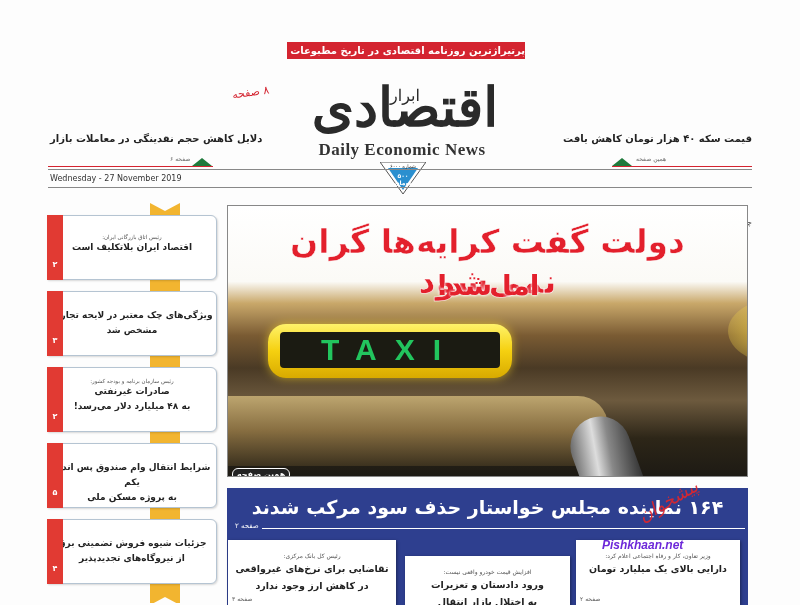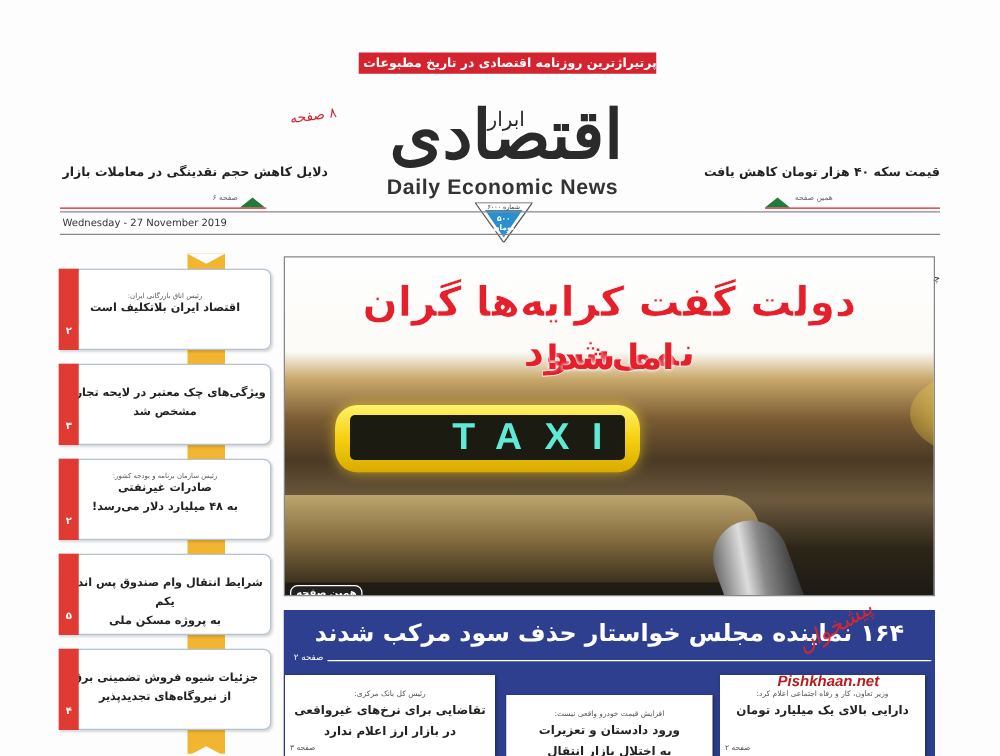--- a/index.html
+++ b/index.html
@@ -4,58 +4,58 @@
 <style>
   * { box-sizing: border-box; margin: 0; padding: 0; }
   body { width: 800px; height: 605px; background: #fdfdfd; position: relative; overflow: hidden; font-family: "DejaVu Sans", sans-serif; }
   .abs { position: absolute; }
 
   
   .tagline-bar { left: 287px; top: 42px; width: 238px; height: 17px; background: #d42430; color: #fff; font-size: 10px; font-weight: bold; direction: rtl; text-align: center; line-height: 17px; white-space: nowrap; overflow: hidden; }
   .logo-fa { left: 300px; top: 72px; width: 210px; height: 70px; font-family: "DejaVu Serif", serif; font-size: 54px; font-weight: bold; color: #2a2a2a; direction: rtl; text-align: center; line-height: 70px; letter-spacing: -2px; }
   .logo-abrar { left: 390px; top: 86px; font-size: 16px; color: #2a2a2a; font-family: "DejaVu Serif", serif; }
   .pages-count { left: 232px; top: 86px; font-size: 11px; color: #d42430; transform: rotate(-8deg); direction: rtl; }
-  .logo-en { left: 292px; top: 140px; width: 220px; text-align: center; font-family: Liberation Sans, sans-serif; font-weight: bold; font-size: 17px; color: #333; letter-spacing: 0.5px; }
+  .logo-en { left: 292px; top: 140px; width: 220px; text-align: center; font-family: Liberation Serif, serif; font-weight: bold; font-size: 17px; color: #333; letter-spacing: 0.5px; }
   .issue-tri { left: 380px; top: 162px; width: 46px; height: 32px; }
   .issue-no { left: 383px; top: 163px; width: 40px; font-size: 5px; text-align: center; color: #333; }
   .price { left: 393px; top: 172px; width: 20px; font-size: 6px; text-align: center; color: #fff; font-weight: bold; line-height: 7px; }
 
   .teaser { font-size: 10px; font-weight: bold; color: #222; direction: rtl; white-space: nowrap; }
   .teaser-r { right: 48px; top: 133px; }
   .teaser-l { left: 50px; top: 133px; }
   .tri { width: 0; height: 0; border-left: 10px solid transparent; border-right: 10px solid transparent; border-bottom: 8px solid #1f7a3c; }
   .pg-small { font-size: 6px; color: #666; direction: rtl; }
   .red-line { height: 1px; background: #d42430; }
   .gray-line { height: 1px; background: #888; }
   .dateline { font-size: 8px; color: #333; white-space: nowrap; }
 
   
   .hero { left: 227px; top: 205px; width: 521px; height: 272px; border: 1px solid #888; overflow: hidden;
     background: linear-gradient(180deg, #ffffff 0%, #fbfaf6 28%, #c9a86a 36%, #7a5b33 48%, #4a3a25 60%, #6d5a3e 72%, #2d2618 86%, #1d1a14 100%); }
   .hero-glow1 { left: 500px; top: 90px; width: 120px; height: 70px; border-radius: 50%; background: radial-gradient(#f2d24a, rgba(242,210,74,0)); }
   .headline1 { left: 0; top: 16px; width: 100%; text-align: center; font-size: 33px; font-weight: bold; color: #e3202c; direction: rtl; line-height: 40px; -webkit-text-stroke: 0.5px #fff; }
   .headline2 { left: 0; top: 60px; width: 100%; text-align: center; font-size: 28px; font-weight: bold; color: #e3202c; direction: rtl; line-height: 40px; text-shadow: 0 0 3px #fff, 0 0 3px #fff; }
   .taxi-sign { left: 40px; top: 118px; width: 244px; height: 54px; border-radius: 18px; background: linear-gradient(180deg,#fff36a,#f5d010 50%,#d8aa00); box-shadow: 0 0 10px rgba(255,220,40,.6); }
-  .taxi-plate { left: 12px; top: 8px; width: 220px; height: 36px; background: #1b1b12; border-radius: 4px; color: #5eead4; font-size: 30px; font-weight: bold; letter-spacing: 18px; text-align: right; line-height: 36px; font-family: "Liberation Sans", sans-serif; }
+  .taxi-plate { left: 12px; top: 8px; width: 220px; height: 36px; background: #1b1b12; border-radius: 4px; color: #22c55e; font-size: 30px; font-weight: bold; letter-spacing: 18px; text-align: center; line-height: 36px; font-family: "Liberation Sans", sans-serif; }
   .car-roof { left: 0; top: 190px; width: 380px; height: 70px; background: linear-gradient(180deg, #c5ad74, #8f7444 50%, #3f3420); border-radius: 0 30px 0 0; opacity: .9; }
   .mirror { left: 345px; top: 210px; width: 60px; height: 75px; background: linear-gradient(100deg,#555,#ddd 40%,#888 60%,#333); border-radius: 30px 30px 0 0; transform: rotate(-20deg); }
   .same-page-tag { left: 4px; top: 262px; font-size: 8px; color: #fff; font-weight: bold; background: #222; border: 1px solid #fff; border-radius: 6px; padding: 1px 4px; direction: rtl; }
 
   
   .blue-banner { left: 227px; top: 488px; width: 521px; height: 117px; background: #2e3f8f; }
   .banner-title { left: 0; top: 6px; width: 521px; text-align: center; color: #fff; font-size: 19px; font-weight: bold; direction: rtl; line-height: 26px; }
   .banner-rule { left: 6px; top: 40px; width: 512px; height: 1px; background: #fff; }
   .banner-pg { left: 5px; top: 34px; font-size: 7px; color: #fff; background: #2e3f8f; padding: 0 3px; direction: rtl; }
 
   .card { top: 540px; height: 65px; background: #fff; box-shadow: 1px 1px 3px rgba(0,0,0,.4); direction: rtl; text-align: center; }
   .card .kicker { font-size: 6px; color: #555; margin-top: 12px; }
   .card .title { font-size: 9.5px; font-weight: bold; color: #222; line-height: 15px; margin-top: 2px; }
   .card .pg { position: absolute; left: 4px; bottom: 3px; font-size: 6px; color: #555; }
 
-  .watermark-site { left: 622px; top: 538px; font-family: "Liberation Sans", sans-serif; font-style: italic; font-weight: bold; font-size: 12px; color: #b91c1c; }
+  .watermark-site { left: 602px; top: 538px; font-family: "Liberation Sans", sans-serif; font-style: italic; font-weight: bold; font-size: 12px; color: #6d28d9; }
   .watermark-fa { left: 635px; top: 490px; font-family: "DejaVu Serif", serif; font-style: italic; font-size: 18px; color: #e1262b; transform: rotate(-30deg); opacity: .9; }
 
   
   .ribbon { left: 150px; width: 30px; background: #f2b530; }
   .side-card { left: 47px; width: 170px; background: #fff; border: 1px solid #b5c4d2; border-radius: 0 6px 6px 0; box-shadow: 1px 1px 2px rgba(0,0,0,.15); direction: rtl; text-align: center; }
   .side-tab { left: 47px; width: 16px; background: #e13a33; color: #fff; font-size: 8px; font-weight: bold; text-align: center; }
   .side-card .kicker { font-size: 5.5px; color: #555; }
   .side-card .title { font-size: 9px; font-weight: bold; color: #222; line-height: 15px; }
 </style>
 </head>
@@ -114,21 +114,21 @@
 </div>
 <div class="abs card" style="left:405px;width:165px;margin-top:16px;">
   <div class="kicker">افزایش قیمت خودرو واقعی نیست:</div>
   <div class="title">ورود دادستان و تعزیرات</div>
   <div class="title">به اختلال بازار انتقال</div>
   <div class="pg">صفحه ۸</div>
 </div>
 <div class="abs card" style="left:228px;width:168px;">
   <div class="kicker">رئیس کل بانک مرکزی:</div>
   <div class="title">تقاضایی برای نرخ‌های غیرواقعی</div>
-  <div class="title">در بازار ارز اعلام ندارد</div>
+  <div class="title">در کاهش ارز وجود ندارد</div>
   <div class="pg">صفحه ۳</div>
 </div>
 
 <div class="abs watermark-fa">پیشخوان</div>
 <div class="abs watermark-site">Pishkhaan.net</div>
 
 <div class="abs ribbon" style="top:203px;height:400px;"></div>
 <svg class="abs" style="left:150px;top:203px;" width="30" height="10">
     <polygon points="0,0 15,8 30,0" fill="#fdfdfd"></polygon>
   </svg>

